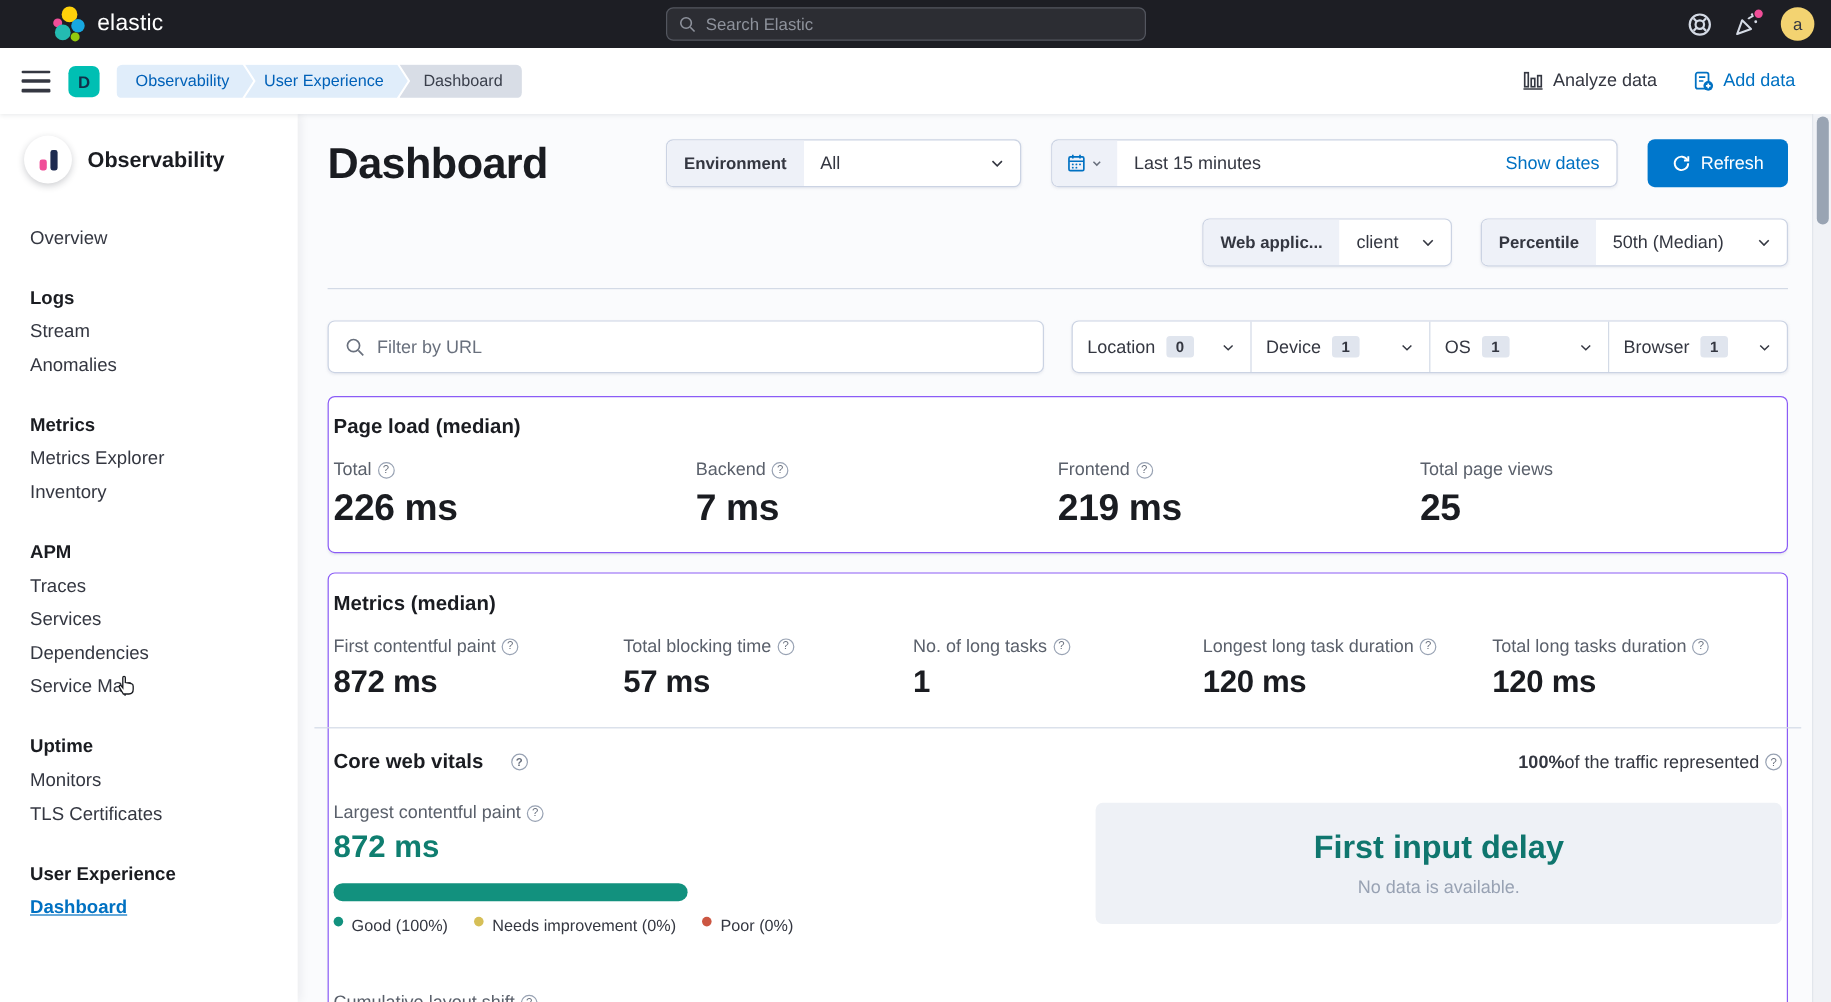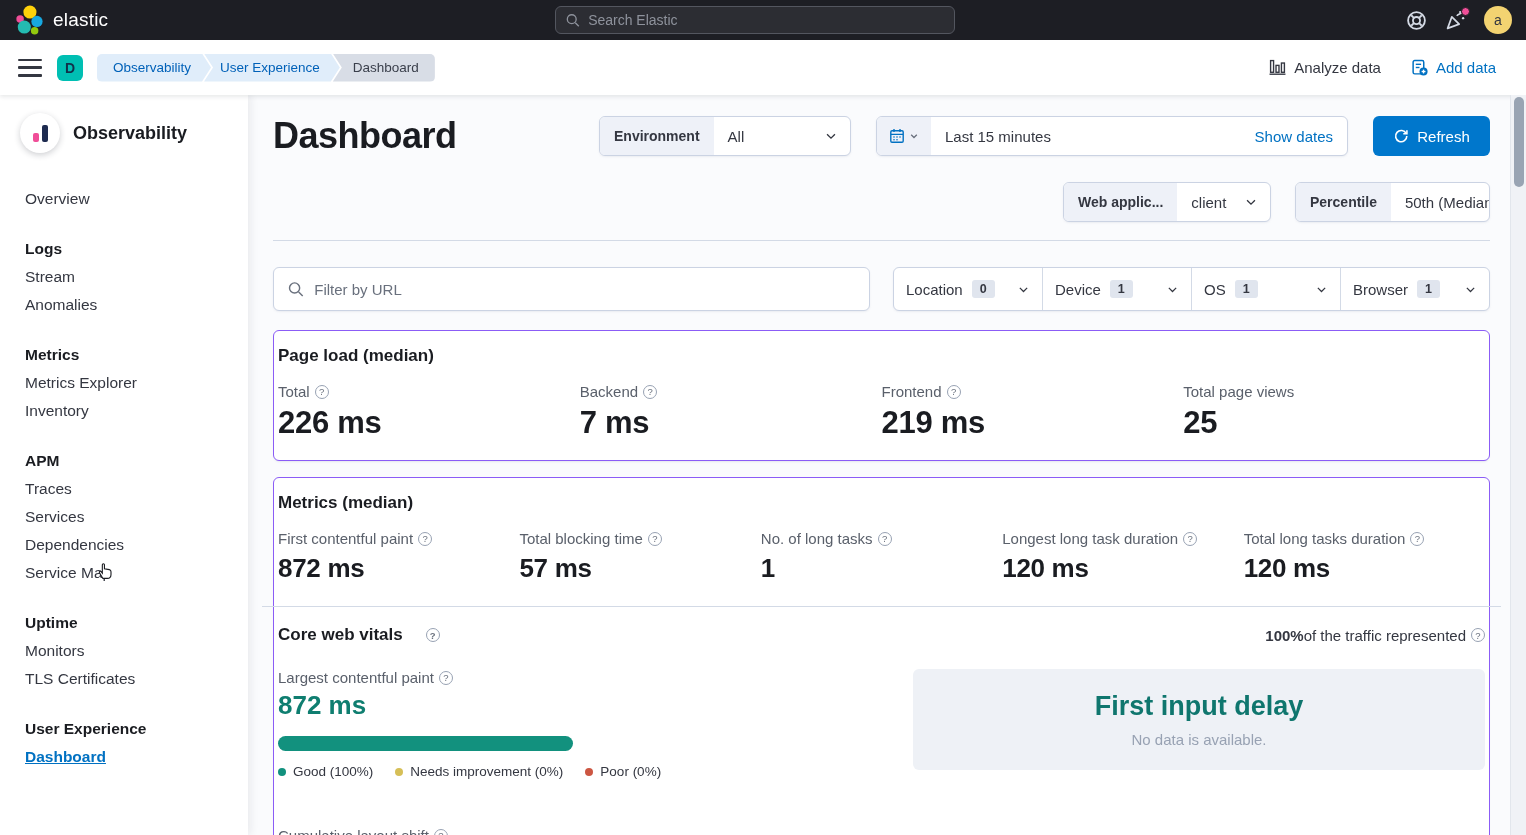--- a/index.html
+++ b/index.html
@@ -3,21 +3,21 @@
 <meta charset="utf-8">
 <style>
   * { margin:0; padding:0; box-sizing:border-box; }
   html,body { width:1526px; height:835px; }
   body {
     font-family:"Liberation Sans","DejaVu Sans",sans-serif;
     background:#fff; color:#343741; position:relative; overflow:hidden;
   }
   
   .topbar { position:absolute; top:0; left:0; right:0; height:40px; background:#1d1e24;
-    display:flex; align-items:center; z-index:30; }
+    display:flex; align-items:center; z-index:30;padding-left:28px; }
   .brand { display:flex; align-items:center; gap:9px; padding-left:14px; }
   .brand-name { color:#fff; font-size:19px; font-weight:400; letter-spacing:.2px; }
   .top-search { position:absolute; left:555px; top:6px; width:400px; height:28px;
     background:rgba(255,255,255,0.07); border:1px solid #53565f; border-radius:6px;
     display:flex; align-items:center; padding:0 10px; gap:8px; }
   .top-search input { background:transparent; border:none; outline:none; color:#d4dae5;
     font-size:14px; width:100%; font-family:inherit; }
   .top-search input::placeholder { color:#8e929c; }
   .top-right { position:absolute; right:14px; top:0; height:40px; display:flex; align-items:center; gap:18px; }
   .news-wrap { position:relative; display:flex; }
@@ -73,35 +73,35 @@
   .row1 { margin-top:21px; display:flex; align-items:center; height:40px; }
   .page-title { font-size:36px; font-weight:700; color:#1a1c21; letter-spacing:-0.5px; }
   .row1-controls { margin-left:auto; display:flex; align-items:center; gap:25px; }
   .select { height:40px; background:#fff; border:1px solid #cbd3e3; border-radius:6px;
     display:flex; align-items:center; overflow:hidden; cursor:pointer;
     box-shadow:0 1px 2px rgba(152,162,179,0.15); }
   .select .lbl { height:100%; display:flex; align-items:center; background:#eef1f8;
     font-size:14px; font-weight:600; padding:0 14px; white-space:nowrap; }
   .select .val { font-size:15px; padding:0 14px; white-space:nowrap; }
   .select .chev { margin-left:auto; margin-right:12px; display:flex; }
-  .env-select { width:252px; }
+  .env-select { width:296px; }
   .datepicker { width:472px; height:40px; background:#fff; border:1px solid #cbd3e3;
     border-radius:6px; display:flex; align-items:center; overflow:hidden;
     box-shadow:0 1px 2px rgba(152,162,179,0.15); }
   .dp-prepend { height:100%; width:54px; background:#eef1f8; display:flex; align-items:center;
     justify-content:center; gap:4px; cursor:pointer; }
   .dp-value { font-size:15px; margin-left:14px; cursor:pointer; }
   .dp-showdates { margin-left:auto; margin-right:14px; font-size:15px; color:#0071c2;
     font-weight:500; cursor:pointer; white-space:nowrap; }
   .refresh-btn { width:117px; height:40px; border:none; border-radius:6px; background:#0077cc;
     color:#fff; font-size:15px; font-weight:500; font-family:inherit; display:flex;
     align-items:center; justify-content:center; gap:8px; cursor:pointer; }
   .row2 { margin-top:26px; display:flex; justify-content:flex-end; gap:24px; height:40px; }
   .svc-select { width:208px; }
-  .pct-select { width:195px; }
+  .pct-select { width:256px; }
   .divider { border:none; border-top:1px solid #d3dae6; margin-top:18px; }
   .row3 { margin-top:26px; display:flex; justify-content:space-between; height:44px; }
   .url-filter { width:597px; height:44px; background:#fff; border:1px solid #cbd3e3;
     border-radius:6px; display:flex; align-items:center; padding:0 14px; gap:10px;
     box-shadow:0 1px 2px rgba(152,162,179,0.15); }
   .url-filter input { border:none; outline:none; font-size:15px; width:100%;
     font-family:inherit; color:#14532d; }
   .url-filter input::placeholder { color:#69707d; }
   .filter-group { width:597px; height:44px; background:#fff; border:1px solid #cbd3e3;
     border-radius:6px; display:flex; box-shadow:0 1px 2px rgba(152,162,179,0.15); }
@@ -130,21 +130,21 @@
   .cwv-head { display:flex; align-items:center; margin-top:18px; }
   .cwv-title { font-size:17px; font-weight:700; color:#1a1c21; display:flex; align-items:center; gap:18px; }
   .traffic-note { margin-left:auto; font-size:15px; color:#343741; display:flex; align-items:center; }
   .traffic-note b { font-weight:700; }
   .cwv-cols { display:flex; margin-top:24px; }
   .cwv-left { flex:1; }
   .metric-label { font-size:15px; color:#5a606b; display:flex; align-items:center; }
   .metric-value { font-size:26px; font-weight:700; color:#0f7e70; margin-top:4px; }
   .lcp-bar { margin-top:15px; width:295px; height:15px; border-radius:8px; background:#12917e; }
   .legend { display:flex; gap:22px; margin-top:13px; align-items:center; }
-  .legend-item { display:flex; align-items:center; gap:7px; font-size:13.5px; color:#343741; }
+  .legend-item { display:flex; gap:7px; font-size:13.5px; color:#343741; }
   .dot { width:8px; height:8px; border-radius:50%; }
   .dot-good { background:#12917e; }
   .dot-needs { background:#d6bf57; }
   .dot-poor { background:#cc5642; }
   .cls-block { margin-top:48px; }
   .fid-panel { width:572px; height:101px; background:#eef1f6; border-radius:6px;
     display:flex; flex-direction:column; align-items:center; justify-content:center; }
   .fid-title { font-size:27px; font-weight:700; color:#0f766e; }
   .fid-empty { font-size:15px; color:#98a2b3; margin-top:9px; }
 </style>

